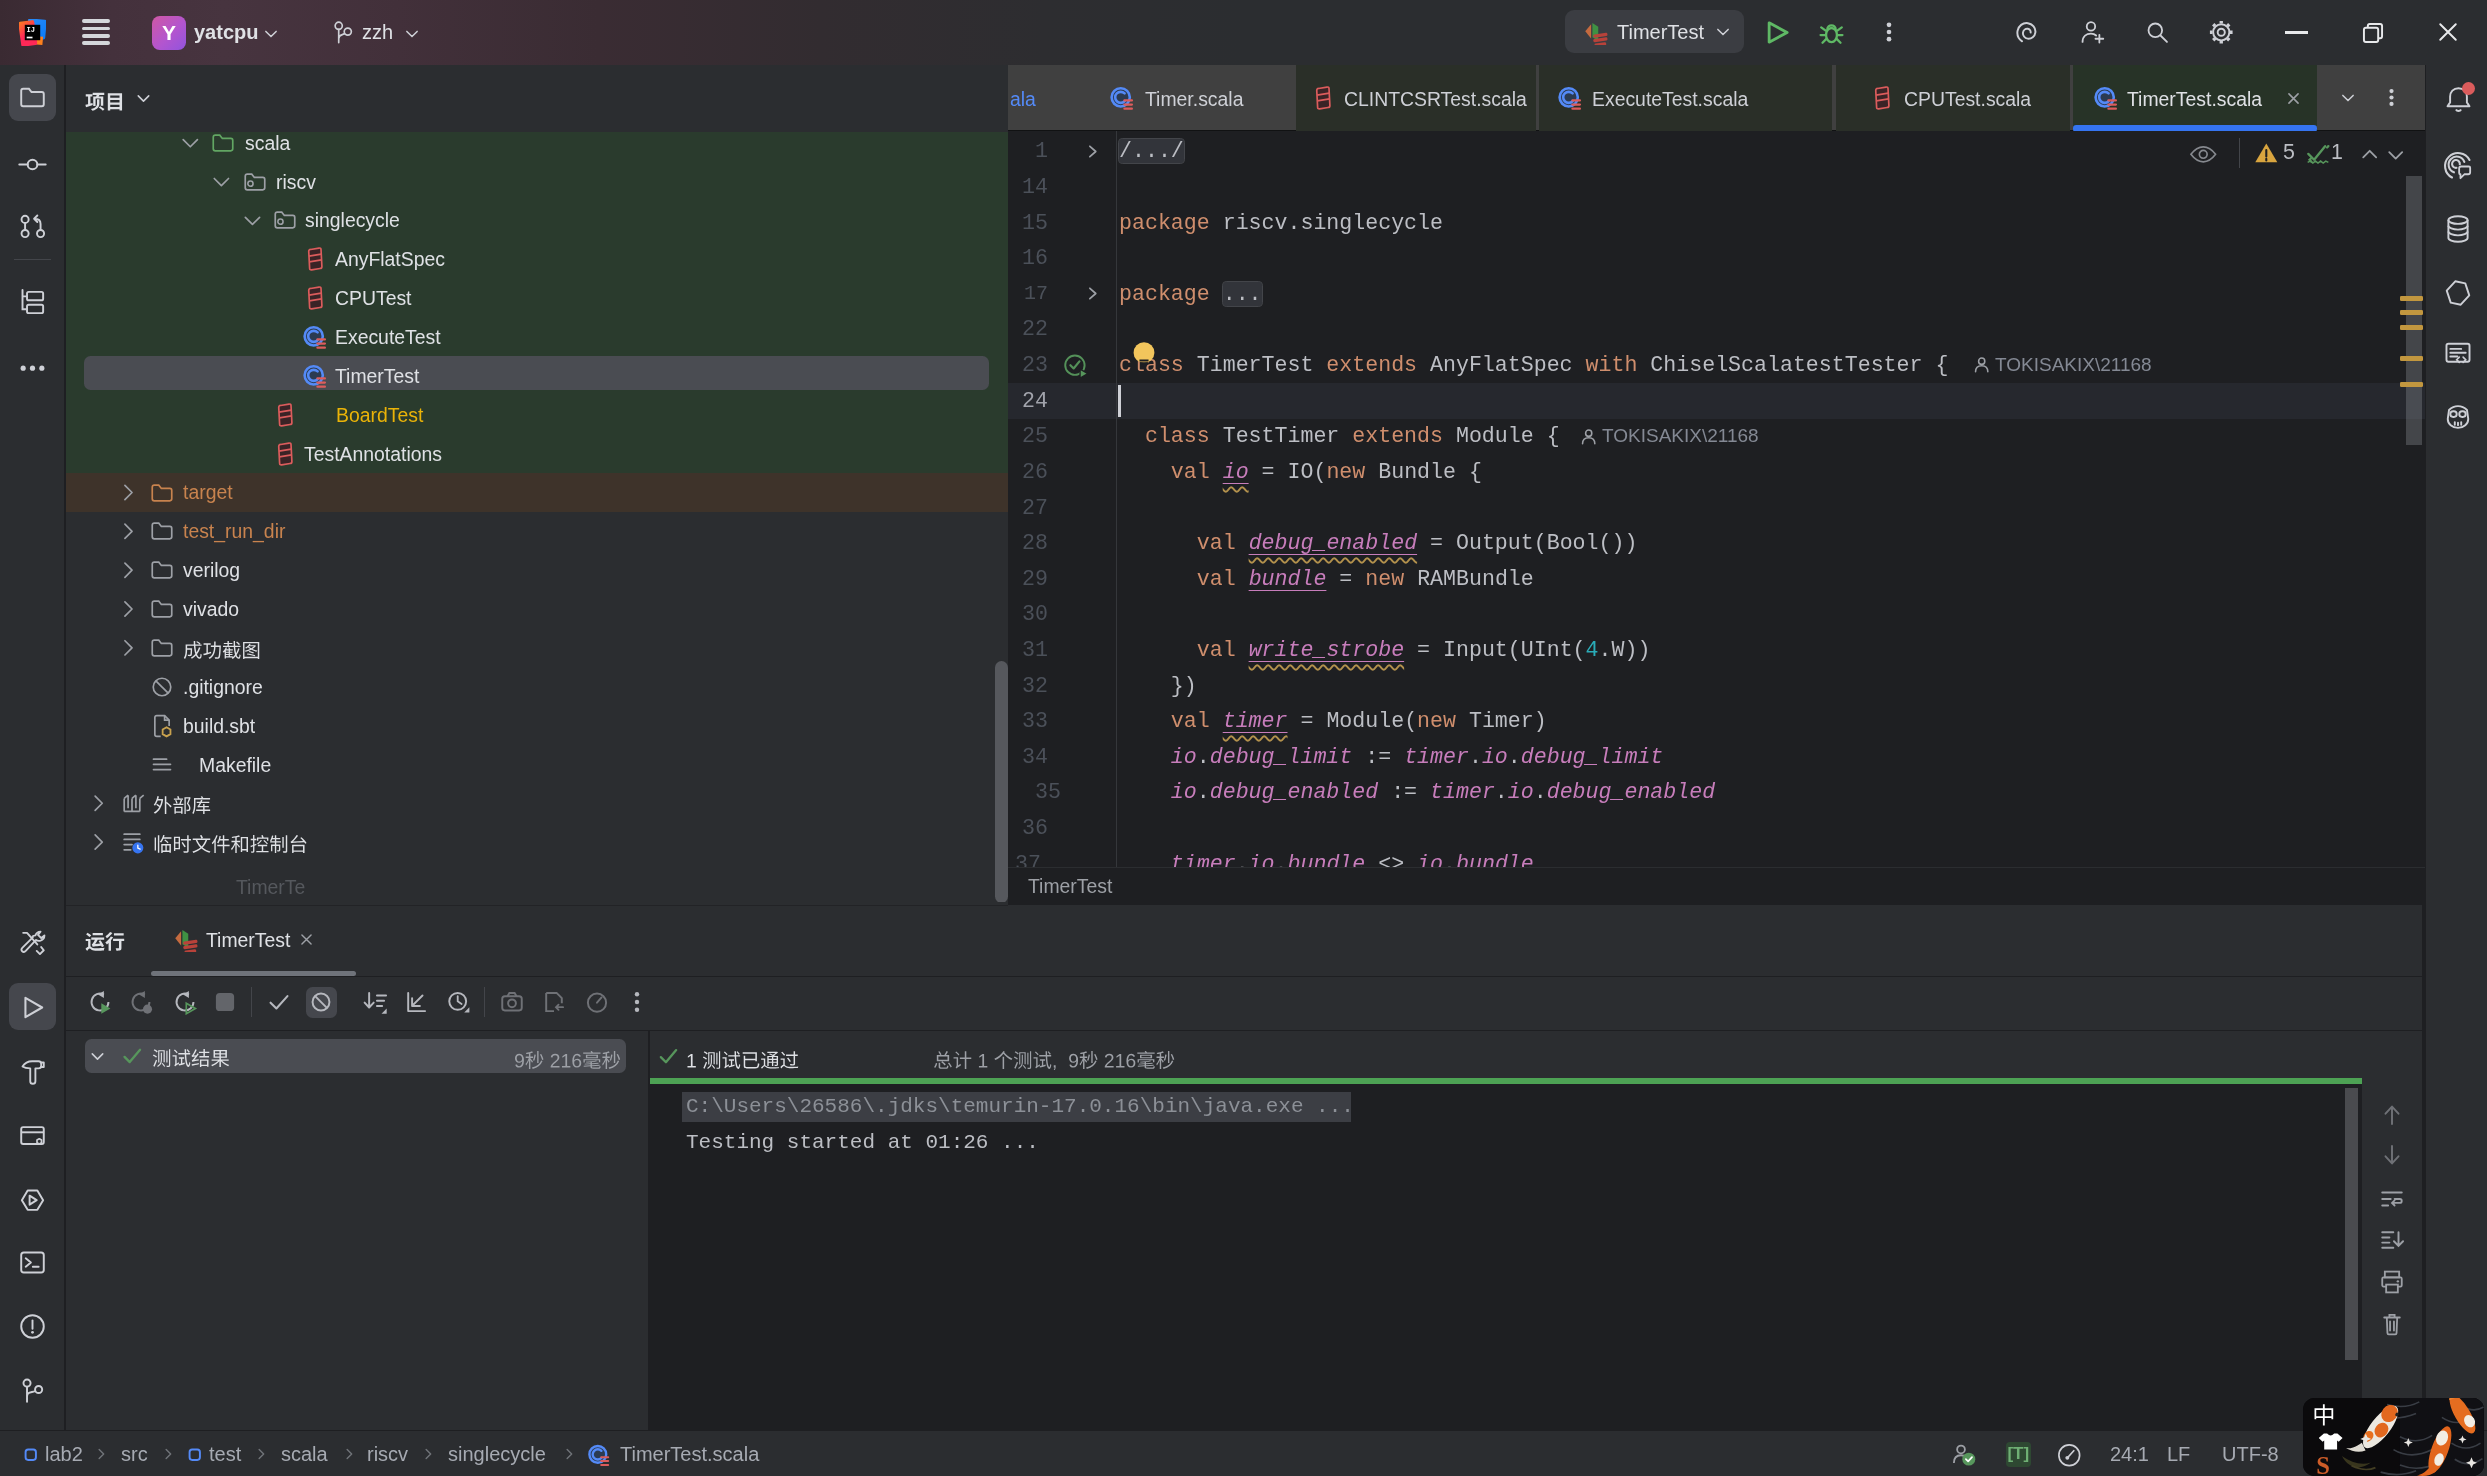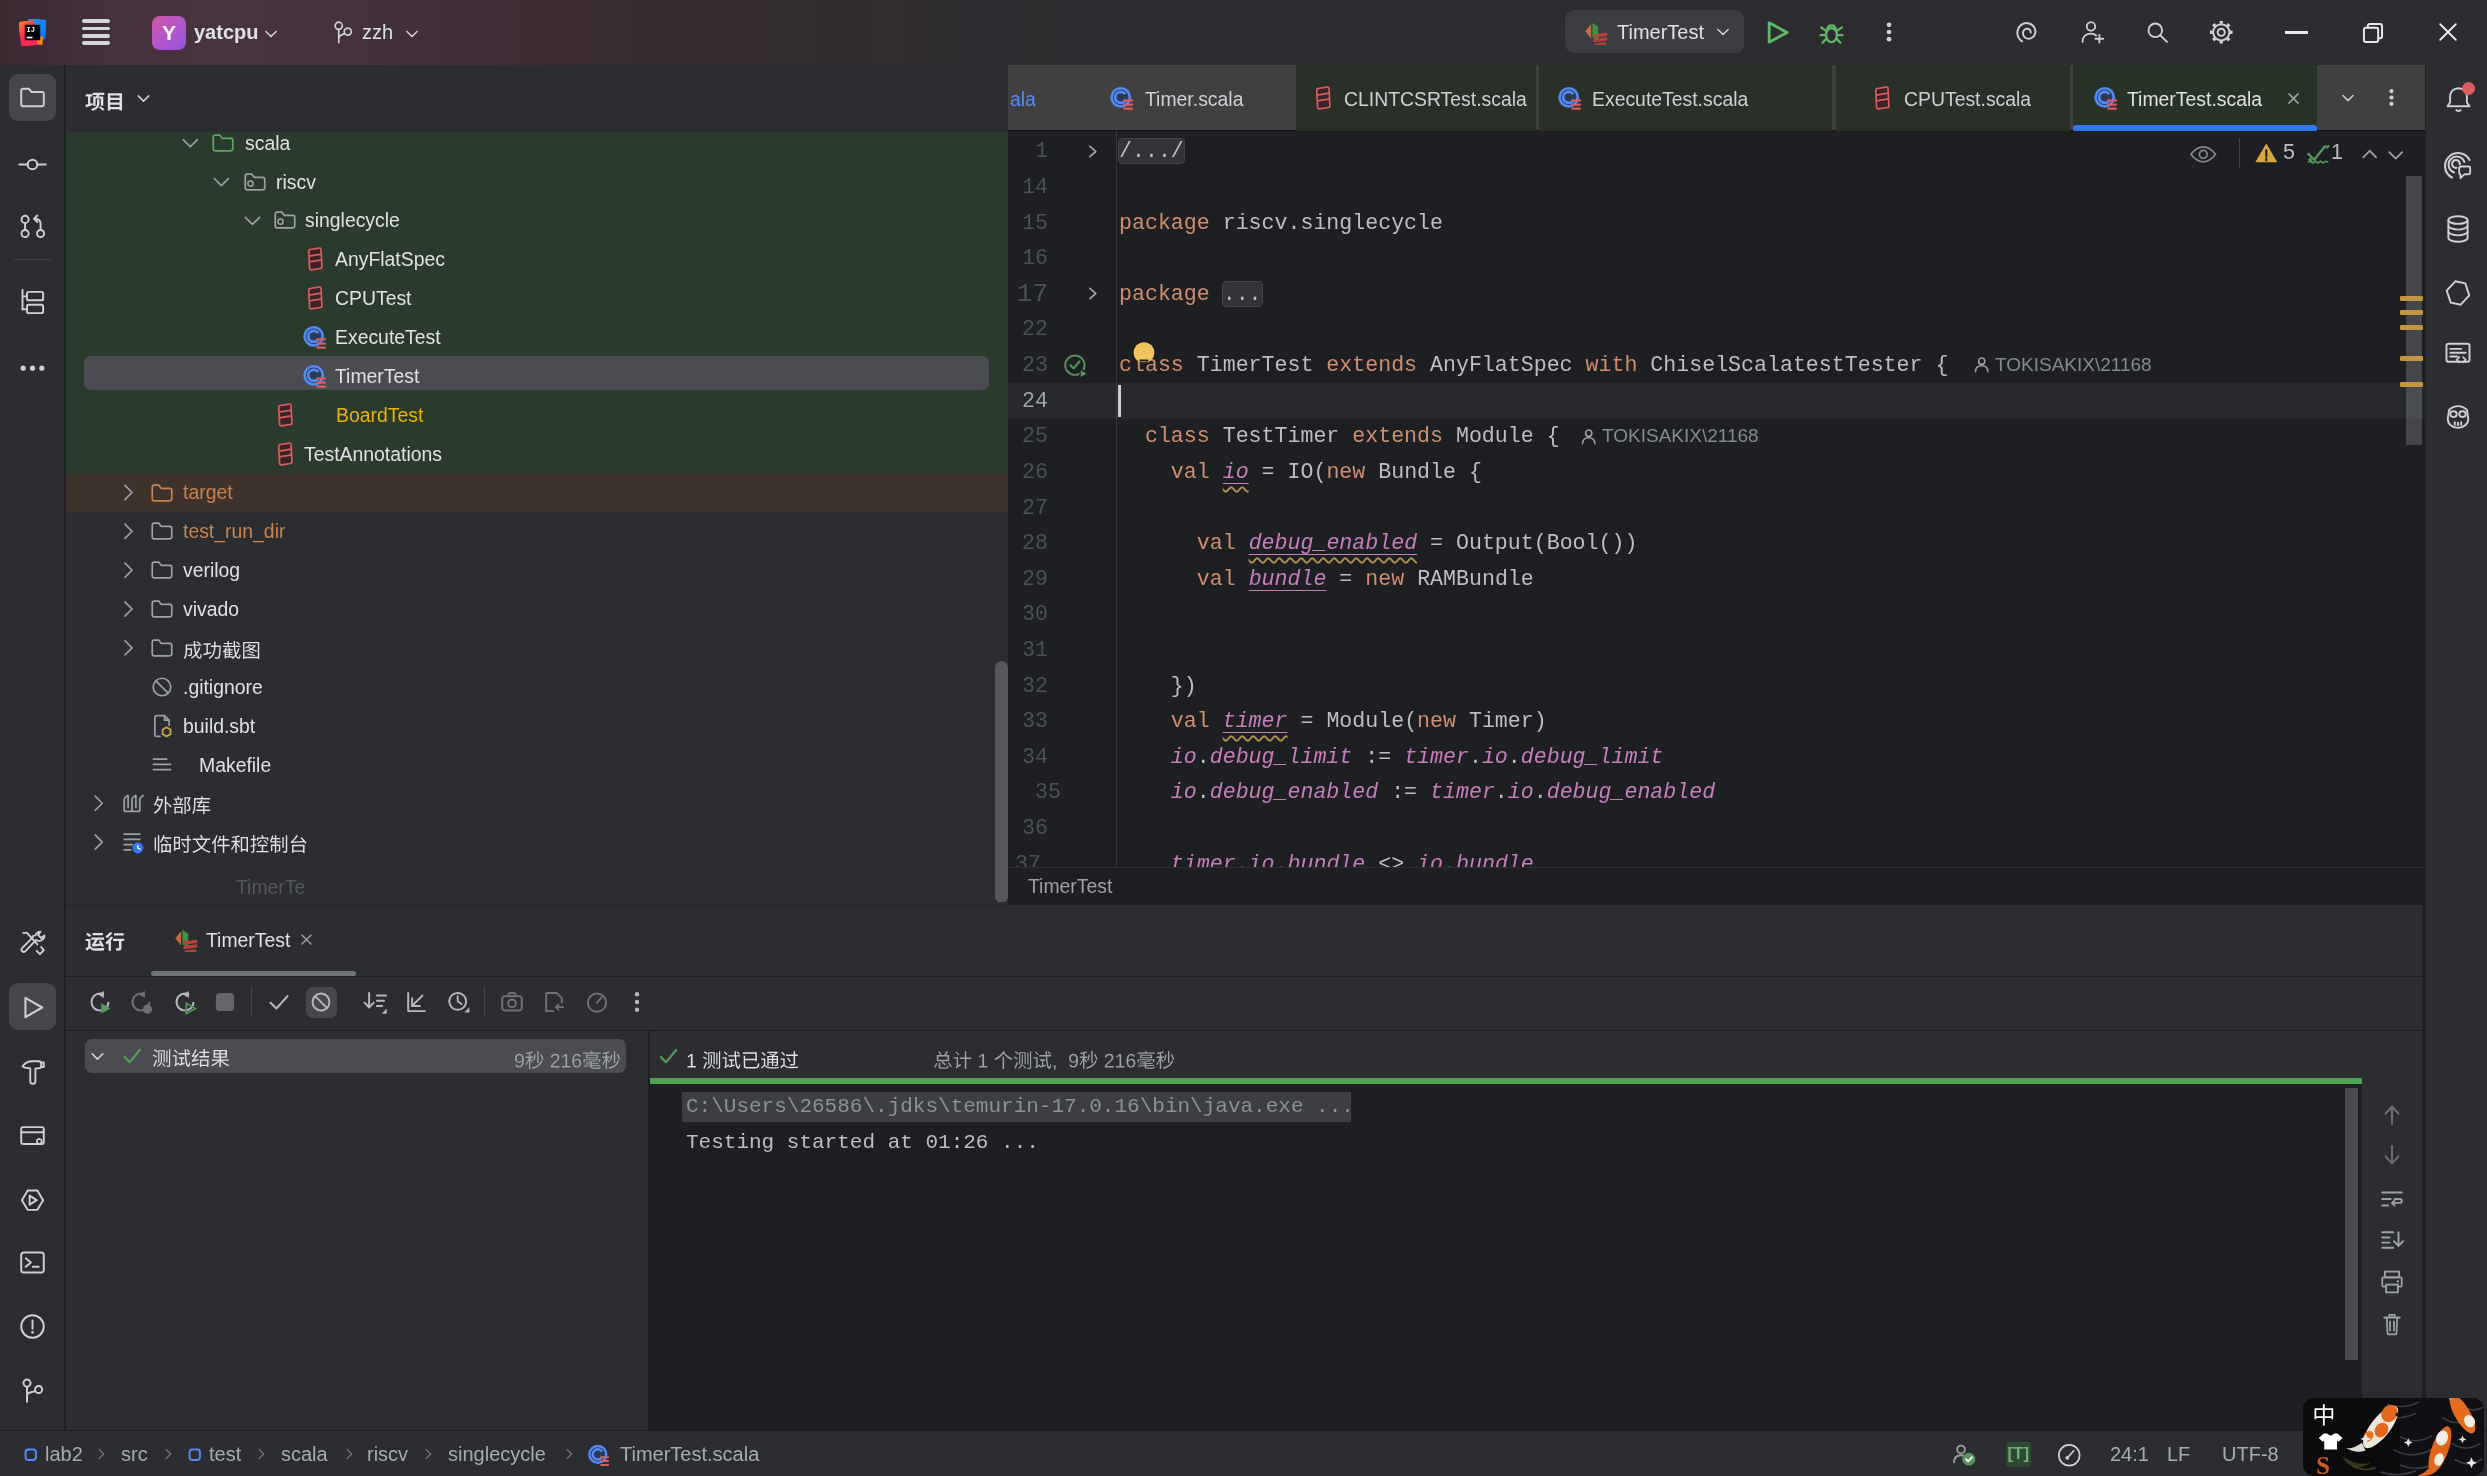--- a/index.html
+++ b/index.html
@@ -485,21 +485,21 @@
         <circle cx="18" cy="28" r="3.3"></circle>
       </svg>
   </div>
 
   <div class="abs" id="editor" style="left:1008px;top:131px;width:1417px;height:736px;background:#1E1F22;overflow:hidden;">
     <div class="abs" style="left:0;top:252px;width:1417px;height:36px;background:#26282E;"></div>
     <div class="abs mono" style="left:0;top:2.3px;width:40px;height:36px;line-height:36px;text-align:right;font-size:21.6px;color:#4B5059;">1</div>
     <div class="abs mono" style="left:0;top:38px;width:40px;height:36px;line-height:36px;text-align:right;font-size:21.6px;color:#4B5059;">14</div>
     <div class="abs mono" style="left:0;top:74px;width:40px;height:36px;line-height:36px;text-align:right;font-size:21.6px;color:#4B5059;">15</div>
     <div class="abs mono" style="left:0;top:109px;width:40px;height:36px;line-height:36px;text-align:right;font-size:21.6px;color:#4B5059;">16</div>
-    <div class="abs mono" style="left:0;top:145px;width:40px;height:36px;line-height:36px;text-align:right;font-size:26px;color:#4B5059;">17</div>
+    <div class="abs mono" style="left:0;top:145px;width:40px;height:36px;line-height:36px;text-align:right;font-size:20px;color:#4B5059;">17</div>
     <div class="abs mono" style="left:0;top:180px;width:40px;height:36px;line-height:36px;text-align:right;font-size:21.6px;color:#4B5059;">22</div>
     <div class="abs mono" style="left:0;top:216px;width:40px;height:36px;line-height:36px;text-align:right;font-size:21.6px;color:#4B5059;">23</div>
     <div class="abs mono" style="left:0;top:252px;width:40px;height:36px;line-height:36px;text-align:right;font-size:21.6px;color:#A1A3AB;">24</div>
     <div class="abs mono" style="left:0;top:287px;width:40px;height:36px;line-height:36px;text-align:right;font-size:21.6px;color:#4B5059;">25</div>
     <div class="abs mono" style="left:0;top:323px;width:40px;height:36px;line-height:36px;text-align:right;font-size:21.6px;color:#4B5059;">26</div>
     <div class="abs mono" style="left:0;top:359px;width:40px;height:36px;line-height:36px;text-align:right;font-size:21.6px;color:#4B5059;">27</div>
     <div class="abs mono" style="left:0;top:394px;width:40px;height:36px;line-height:36px;text-align:right;font-size:21.6px;color:#4B5059;">28</div>
     <div class="abs mono" style="left:0;top:430px;width:40px;height:36px;line-height:36px;text-align:right;font-size:21.6px;color:#4B5059;">29</div>
     <div class="abs mono" style="left:0;top:465px;width:40px;height:36px;line-height:36px;text-align:right;font-size:21.6px;color:#4B5059;">30</div>
     <div class="abs mono" style="left:0;top:501px;width:40px;height:36px;line-height:36px;text-align:right;font-size:21.6px;color:#4B5059;">31</div>
@@ -522,20 +522,21 @@
 <path d="M28 28 L40 35 L28 42 Z" fill="#57965C" stroke="#1E1F22" stroke-width="2"></path>
       </svg>
     <div class="abs mono" style="left:111px;top:2.3px;height:36px;line-height:36px;font-size:21.6px;white-space:pre;"><span class="fold">/.../</span></div>
     <div class="abs mono" style="left:111px;top:74px;height:36px;line-height:36px;font-size:21.6px;white-space:pre;"><span class="ck">package</span><span class="cp"> riscv.singlecycle</span></div>
     <div class="abs mono" style="left:111px;top:145px;height:36px;line-height:36px;font-size:21.6px;white-space:pre;"><span class="ck">package </span><span class="fold">...</span></div>
     <div class="abs mono" style="left:111px;top:216px;height:36px;line-height:36px;font-size:21.6px;white-space:pre;"><span class="ck">class</span><span class="cp"> TimerTest </span><span class="ck">extends</span><span class="cp"> AnyFlatSpec </span><span class="ck">with</span><span class="cp"> ChiselScalatestTester { </span></div>
     <div class="abs mono" style="left:111px;top:287px;height:36px;line-height:36px;font-size:21.6px;white-space:pre;"><span class="cp">  </span><span class="ck">class</span><span class="cp"> TestTimer </span><span class="ck">extends</span><span class="cp"> Module { </span></div>
     <div class="abs mono" style="left:111px;top:323px;height:36px;line-height:36px;font-size:21.6px;white-space:pre;"><span class="cp">    </span><span class="ck">val</span><span class="cp"> </span><span class="cw"><span class="cfu">io</span></span><span class="cp"> = IO(</span><span class="ck">new</span><span class="cp"> Bundle {</span></div>
     <div class="abs mono" style="left:111px;top:394px;height:36px;line-height:36px;font-size:21.6px;white-space:pre;"><span class="cp">      </span><span class="ck">val</span><span class="cp"> </span><span class="cw"><span class="cfu">debug_enabled</span></span><span class="cp"> = Output(Bool())</span></div>
     <div class="abs mono" style="left:111px;top:430px;height:36px;line-height:36px;font-size:21.6px;white-space:pre;"><span class="cp">      </span><span class="ck">val</span><span class="cp"> </span><span class="cfu">bundle</span><span class="cp"> = </span><span class="ck">new</span><span class="cp"> RAMBundle</span></div>
+    <div class="abs mono" style="left:111px;top:501px;height:36px;line-height:36px;font-size:21.6px;white-space:pre;"><span class="cp">      </span><span class="ck">val</span><span class="cp"> </span><span class="cw"><span class="cfu">write_strobe</span></span><span class="cp"> = Input(UInt(</span><span class="cn">4</span><span class="cp">.W))</span></div>
     <div class="abs mono" style="left:111px;top:537px;height:36px;line-height:36px;font-size:21.6px;white-space:pre;"><span class="cp">    })</span></div>
     <div class="abs mono" style="left:111px;top:572px;height:36px;line-height:36px;font-size:21.6px;white-space:pre;"><span class="cp">    </span><span class="ck">val</span><span class="cp"> </span><span class="cw"><span class="cfu">timer</span></span><span class="cp"> = Module(</span><span class="ck">new</span><span class="cp"> Timer)</span></div>
     <div class="abs mono" style="left:111px;top:608px;height:36px;line-height:36px;font-size:21.6px;white-space:pre;"><span class="cp">    </span><span class="cf">io</span><span class="cp">.</span><span class="cf">debug_limit</span><span class="cp"> := </span><span class="cf">timer</span><span class="cp">.</span><span class="cf">io</span><span class="cp">.</span><span class="cf">debug_limit</span></div>
     <div class="abs mono" style="left:111px;top:643px;height:36px;line-height:36px;font-size:21.6px;white-space:pre;"><span class="cp">    </span><span class="cf">io</span><span class="cp">.</span><span class="cf">debug_enabled</span><span class="cp"> := </span><span class="cf">timer</span><span class="cp">.</span><span class="cf">io</span><span class="cp">.</span><span class="cf">debug_enabled</span></div>
     <div class="abs mono" style="left:111px;top:715px;height:36px;line-height:36px;font-size:21.6px;white-space:pre;"><span class="cp">    </span><span class="cf">timer</span><span class="cp">.</span><span class="cf">io</span><span class="cp">.</span><span class="cf">bundle</span><span class="cp"> &lt;&gt; </span><span class="cf">io</span><span class="cp">.</span><span class="cf">bundle</span></div>
     <svg class="abs" style="left:964px;top:224px;" width="19.4" height="19.4" viewBox="0 0 30 30" fill="none" stroke="#9DA0A6" stroke-width="2.4">
         <circle cx="15" cy="9.5" r="4.8"></circle>
         <path d="M5.5 26 C5.5 19,10 16.5,15 16.5 C20 16.5,24.5 19,24.5 26" stroke-linecap="round"></path>
       </svg>
     <div class="abs" style="left:987px;top:216px;height:36px;line-height:36px;font-size:19px;color:#848994;">TOKISAKIX\21168</div>

